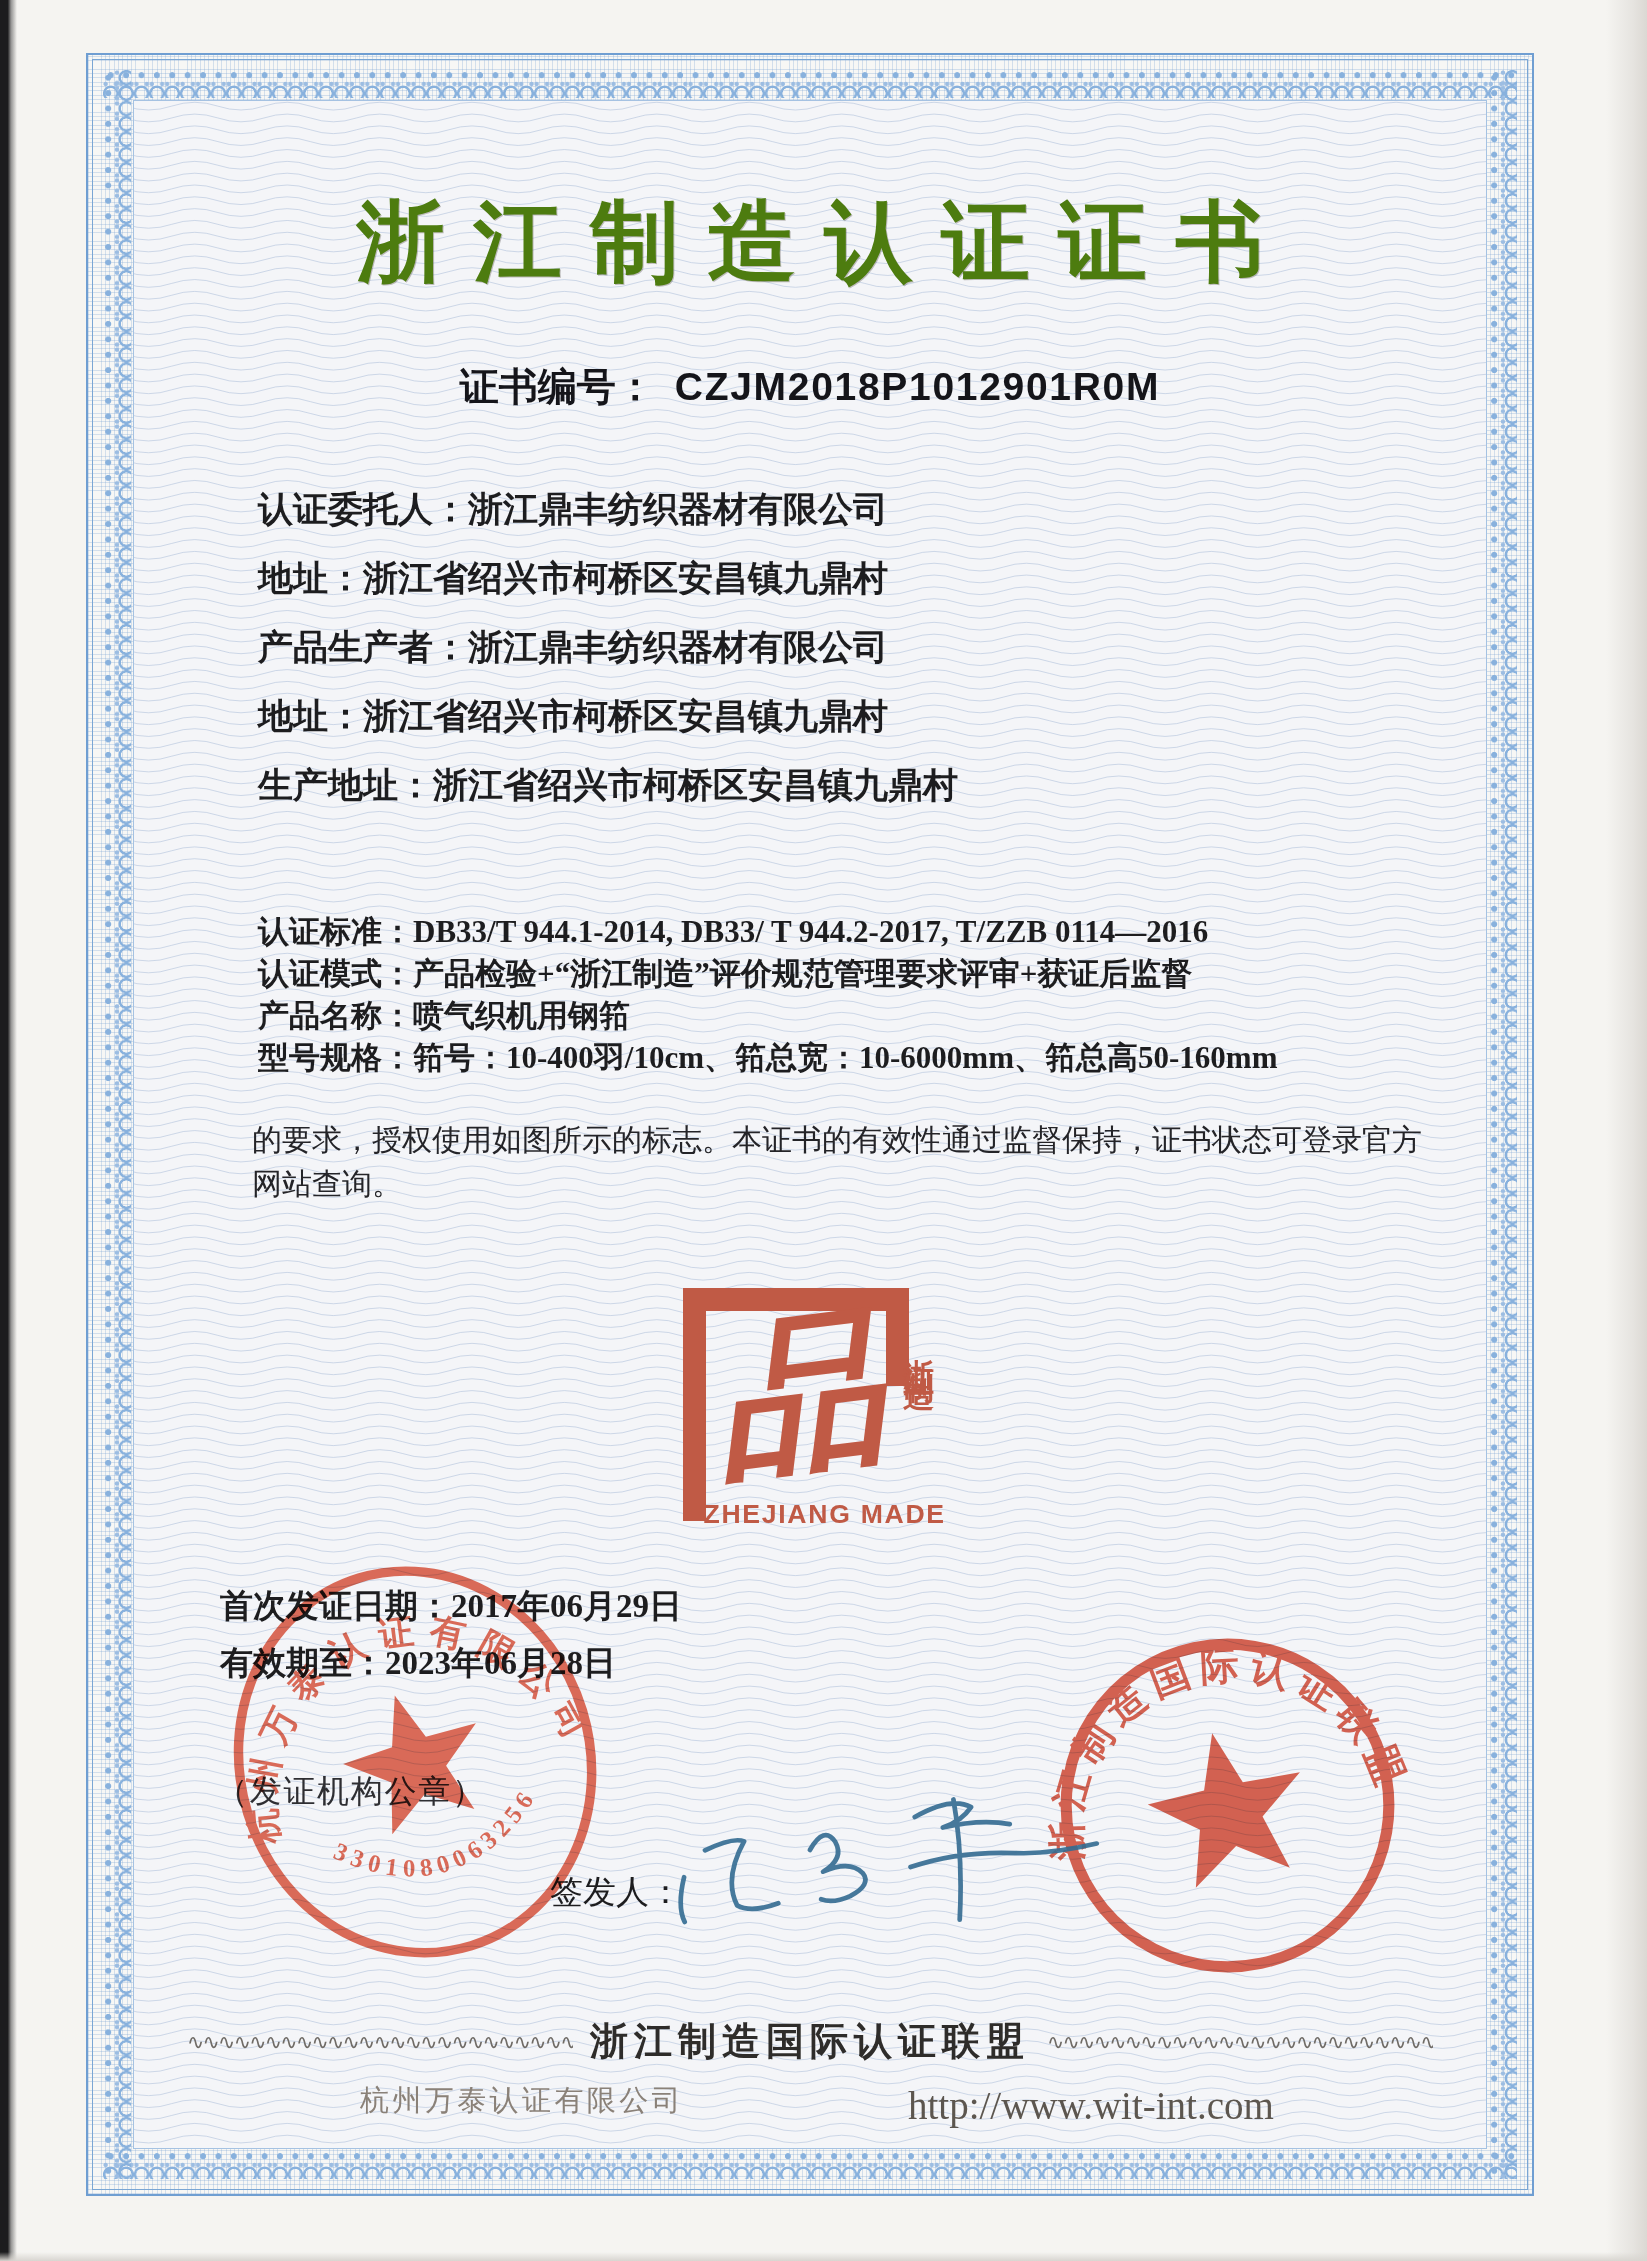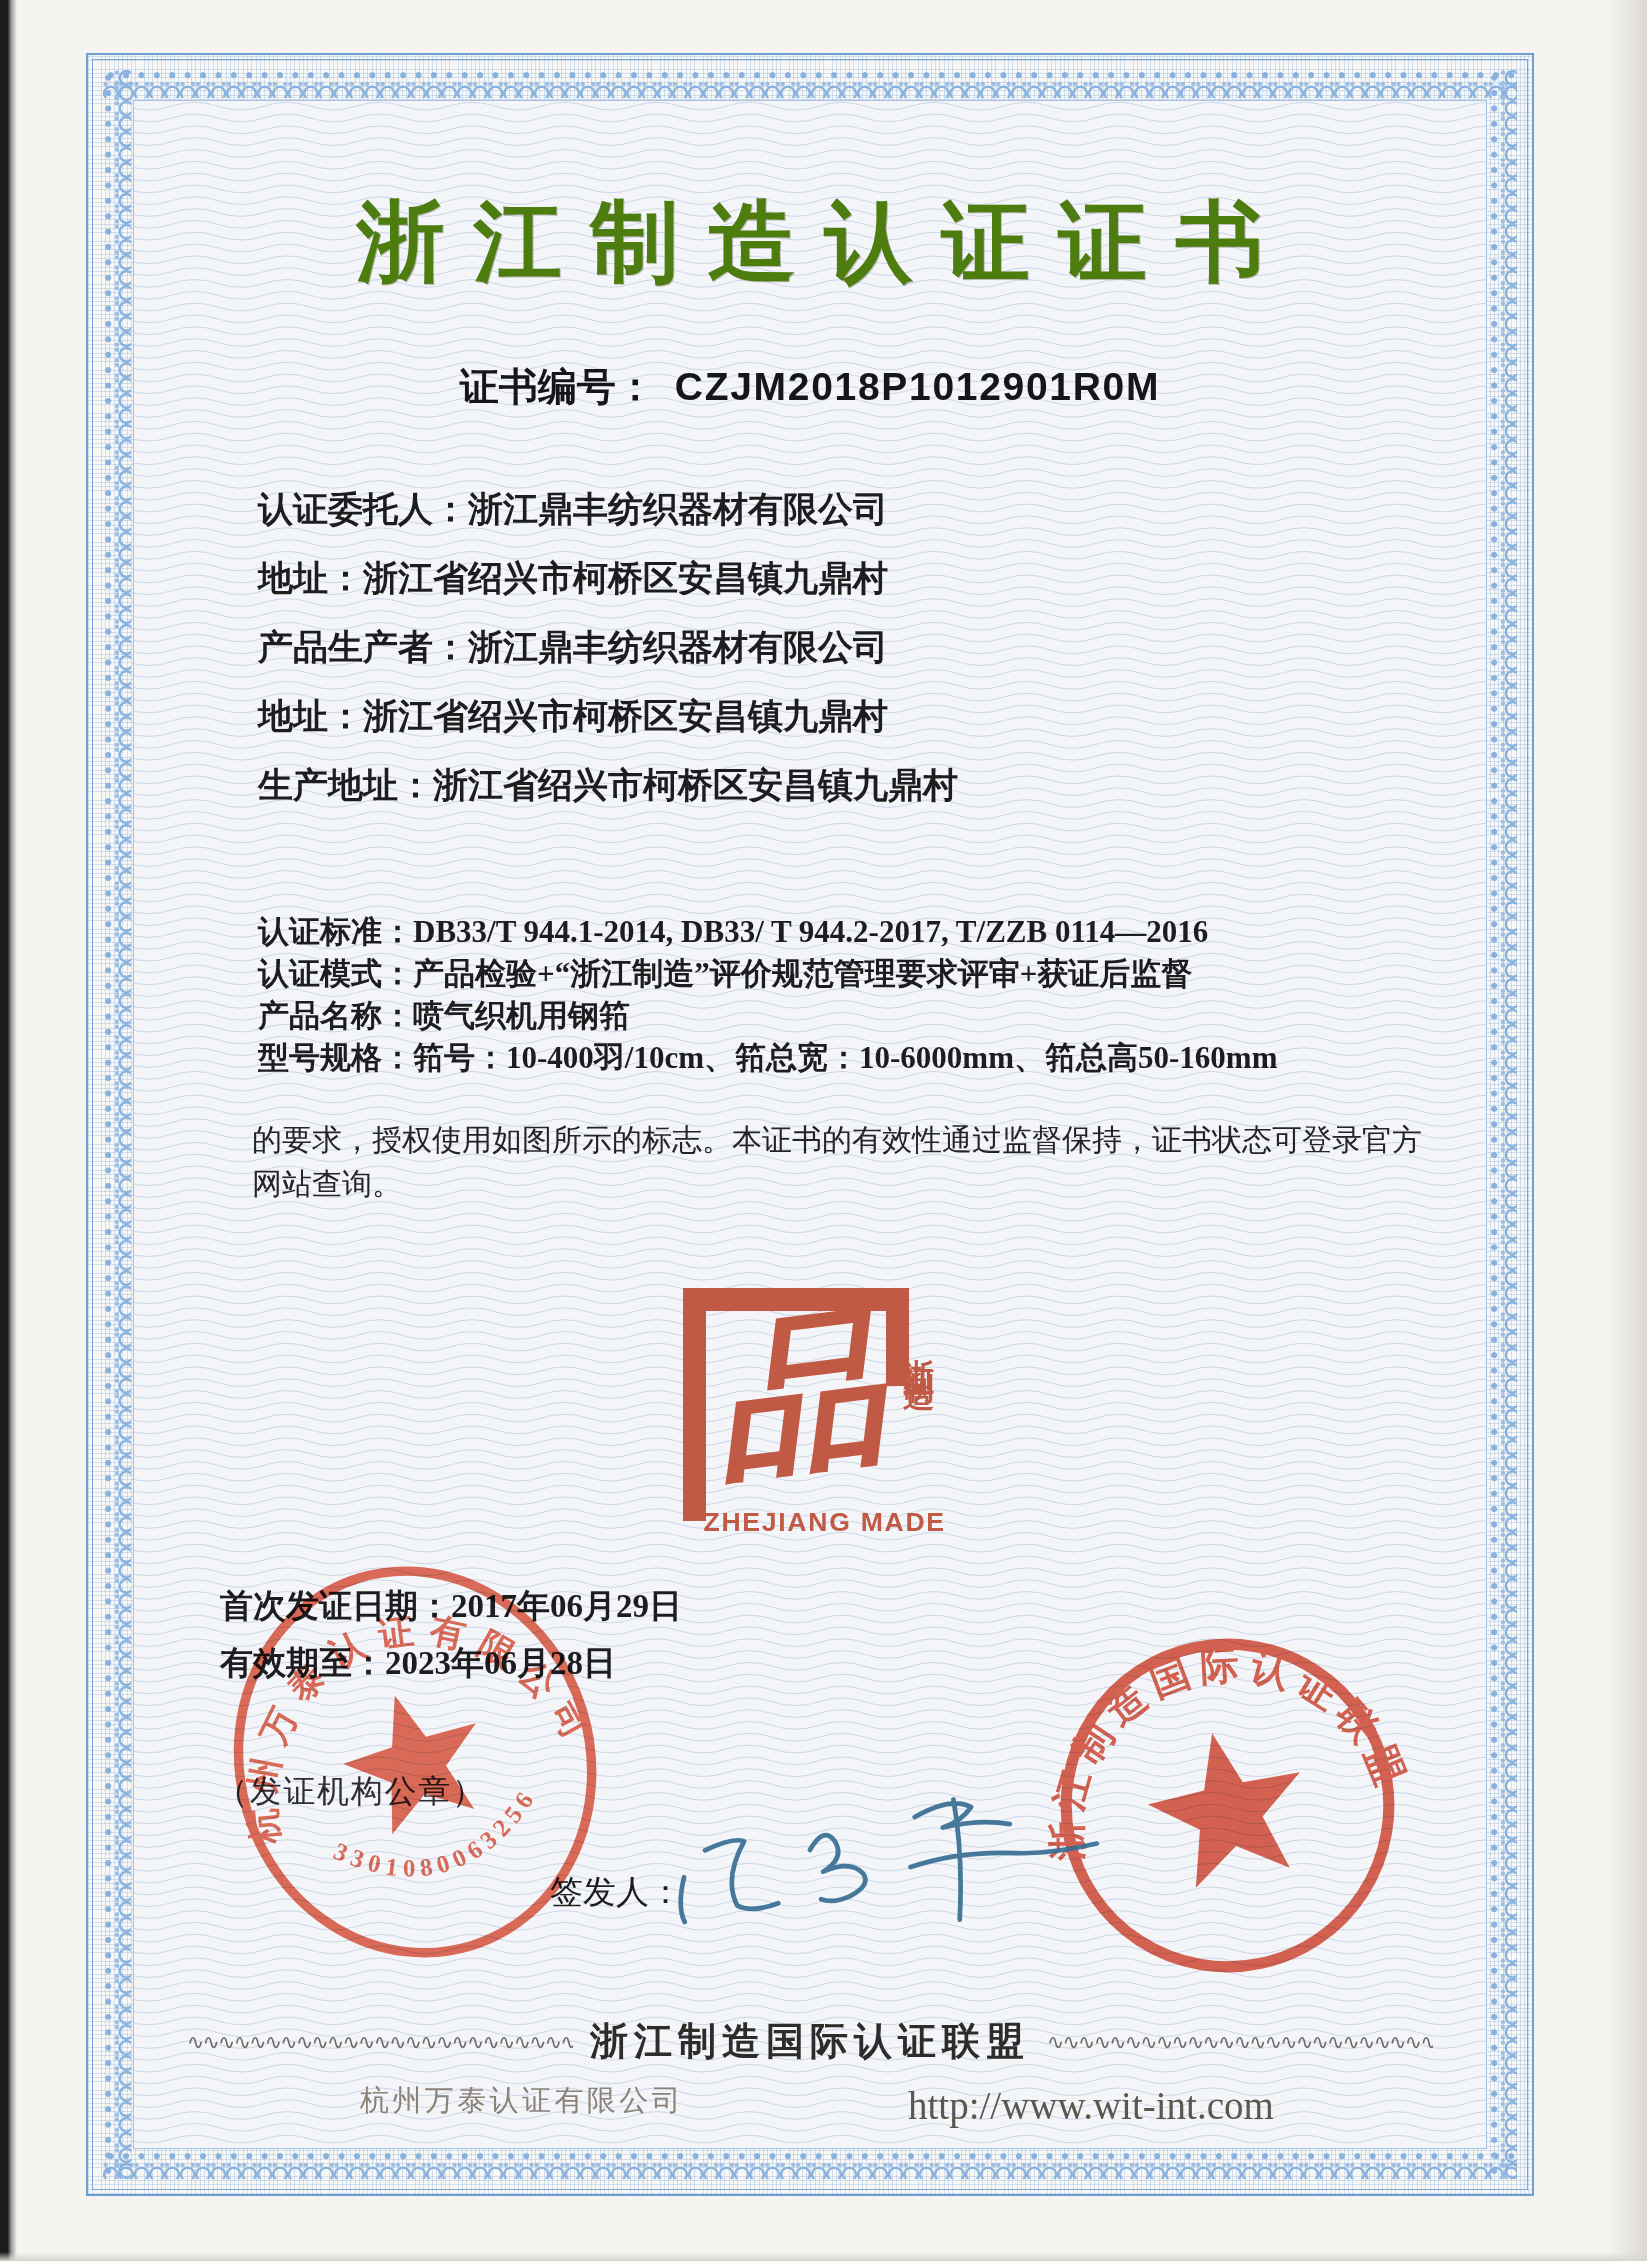--- a/index.html
+++ b/index.html
@@ -82,21 +82,21 @@
   .logo{top:1182px;left:542px;width:304px;height:280px;}
   .logo-frame{position:absolute;left:6.9px;top:5.1px;width:226px;height:233px;
     border-top:23px solid #c05a45;border-left:23px solid #c05a45;box-sizing:border-box;}
   .logo-frame::after{content:"";position:absolute;top:0;right:0;width:23px;height:75px;background:#c05a45;}
   .logo-glyph{position:absolute;left:29px;top:13.7px;width:189px;height:197px;
     font-size:168px;line-height:197px;text-align:center;color:#c05a45;
     font-weight:bold;transform:rotate(-7deg);font-style:italic;}
   .logo-vert{position:absolute;left:221px;top:51px;writing-mode:vertical-rl;
     font-size:31px;font-weight:bold;color:#c05a45;letter-spacing:6.9px;
     font-family:"Liberation Sans","DejaVu Sans",sans-serif;}
-  .logo-en{position:absolute;left:27.5px;top:224px;width:269px;
+  .logo-en{position:absolute;left:27.5px;top:216px;width:269px;
     font-size:26.6px;font-weight:bold;color:#c05a45;letter-spacing:1.7px;white-space:nowrap;
     font-family:"Liberation Sans","DejaVu Sans",sans-serif;}
 
   .dates{top:1477px;left:86px;font-size:33px;font-weight:bold;line-height:57px;white-space:nowrap;}
   .sealnote{top:1669px;left:82px;font-size:32px;color:#2e2e32;letter-spacing:1.7px;}
   .issuer{top:1769px;left:416px;font-size:33px;font-weight:normal;}
 
   .signature{top:1673px;left:525px;width:450px;height:158px;z-index:6;transform:rotate(-3deg);}
 
   .stamp{z-index:5;mix-blend-mode:multiply;opacity:.88;}

